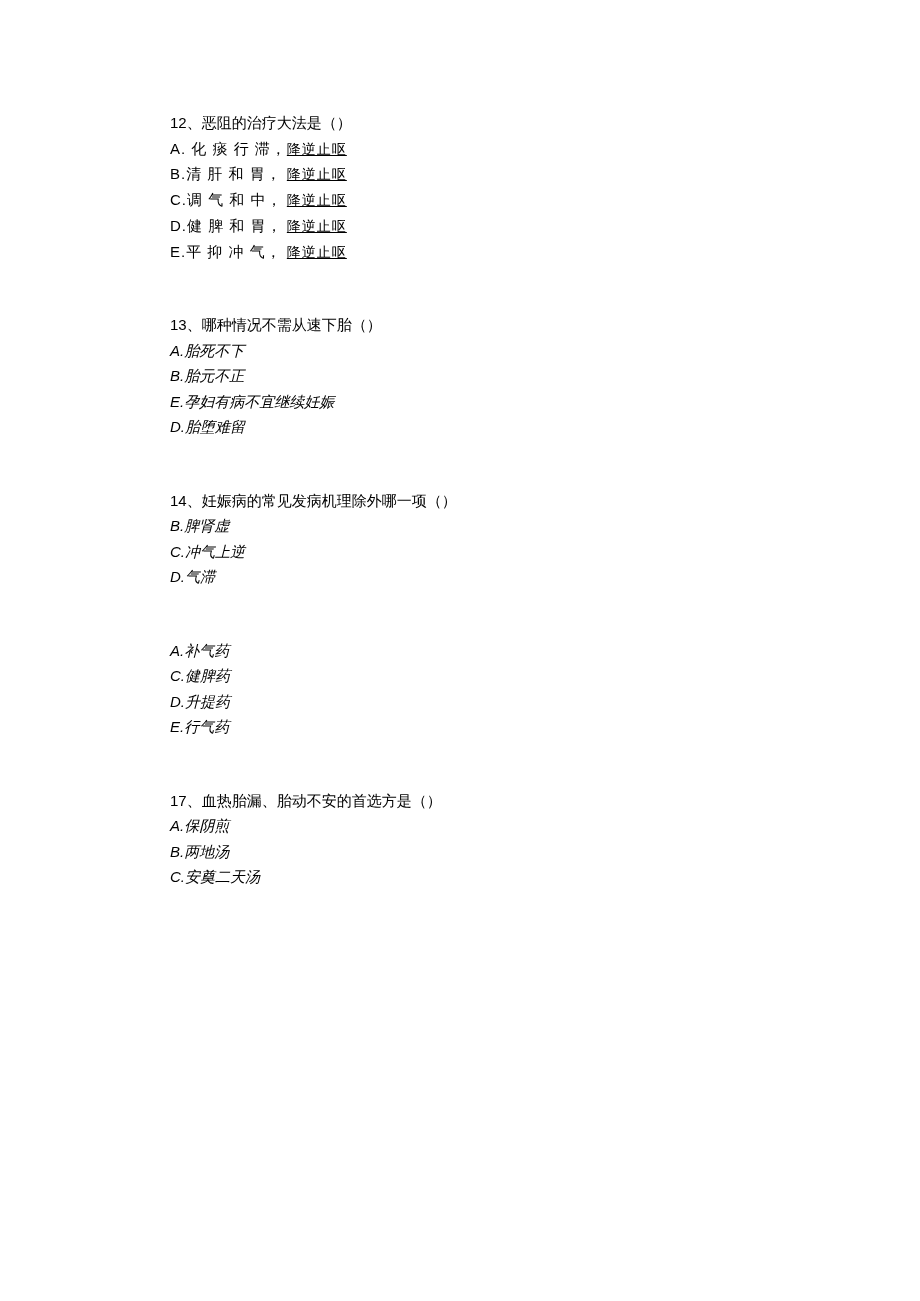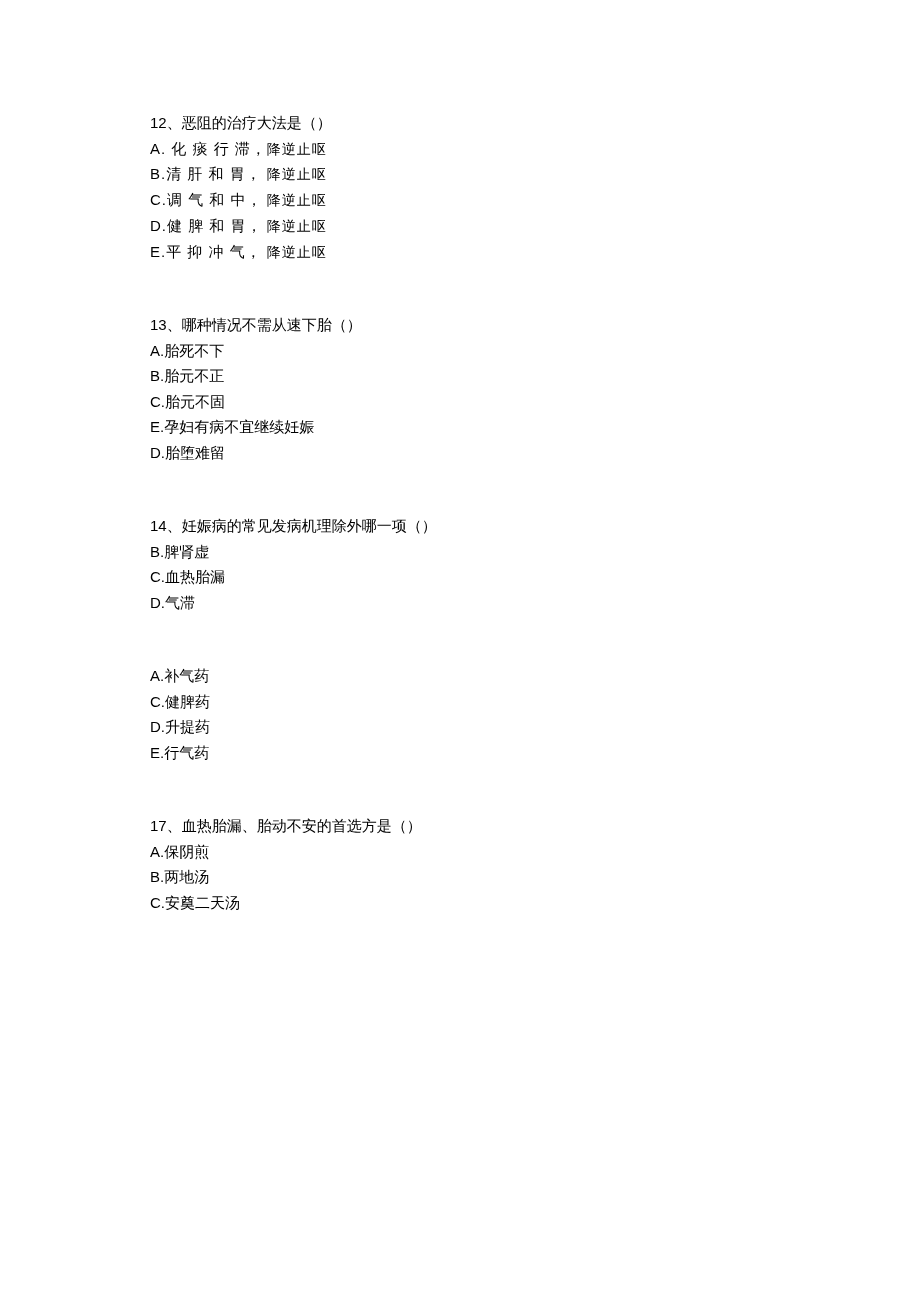--- a/index.html
+++ b/index.html
@@ -12,42 +12,45 @@
     color: #000000;
   }
   .page {
     width: 920px;
     min-height: 1301px;
     padding: 110px 150px 80px 150px;
     box-sizing: border-box;
   }
   .question-block {
     margin-bottom: 48px;
+    margin-left: 20px;
   }
   .q-stem {
     display: block;
   }
   .opt {
     display: block;
+    font-style: italic;
   }
   .q12-table {
     border-collapse: collapse;
   }
   .q12-table td {
     padding: 0;
     vertical-align: baseline;
     white-space: nowrap;
   }
   .q12-left {
     letter-spacing: 1px;
   }
   .q12-right {
     letter-spacing: 1px;
     font-size: 14px;
     padding-left: 4px;
+    text-decoration: underline;
   }
 </style>
 </head>
 <body>
 
 <div class="page">
 
   <div class="question-block">
     <span class="q-stem">12、恶阻的治疗大法是（）</span>
     <table class="q12-table">
@@ -73,29 +76,28 @@
         <td class="q12-right">降逆止呕</td>
       </tr>
     </tbody>
       </table>
   </div>
 
   <div class="question-block">
     <span class="q-stem">13、哪种情况不需从速下胎（）</span>
     <span class="opt">A.胎死不下</span>
     <span class="opt">B.胎元不正</span>
-    <span class="opt">C.胎元不固</span>
     <span class="opt">E.孕妇有病不宜继续妊娠</span>
     <span class="opt">D.胎堕难留</span>
   </div>
 
   <div class="question-block">
     <span class="q-stem">14、妊娠病的常见发病机理除外哪一项（）</span>
     <span class="opt">B.脾肾虚</span>
-    <span class="opt">C.血热胎漏</span>
+    <span class="opt">C.冲气上逆</span>
     <span class="opt">D.气滞</span>
   </div>
 
   <div class="question-block">
     <span class="opt">A.补气药</span>
     <span class="opt">C.健脾药</span>
     <span class="opt">D.升提药</span>
     <span class="opt">E.行气药</span>
   </div>
 

